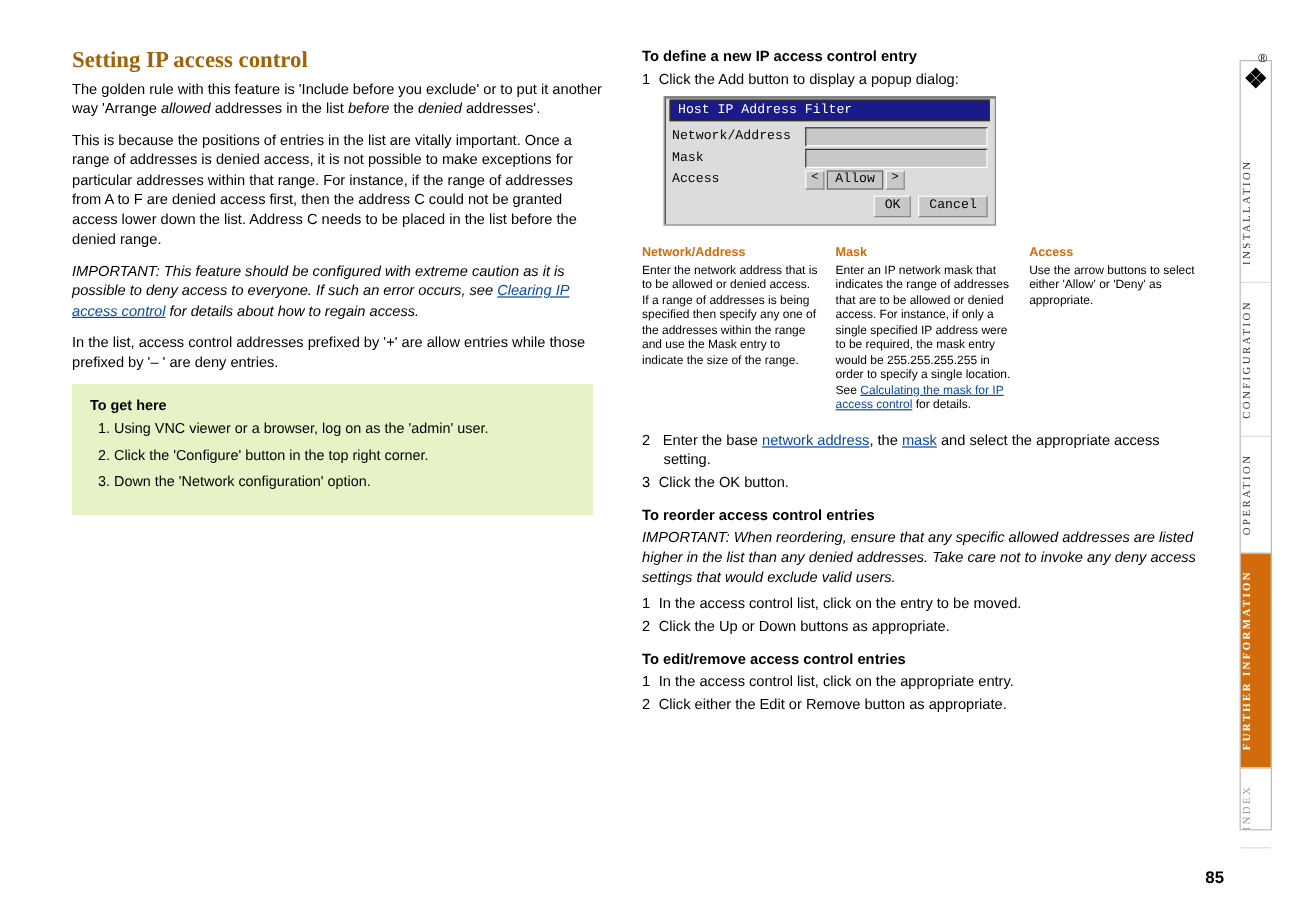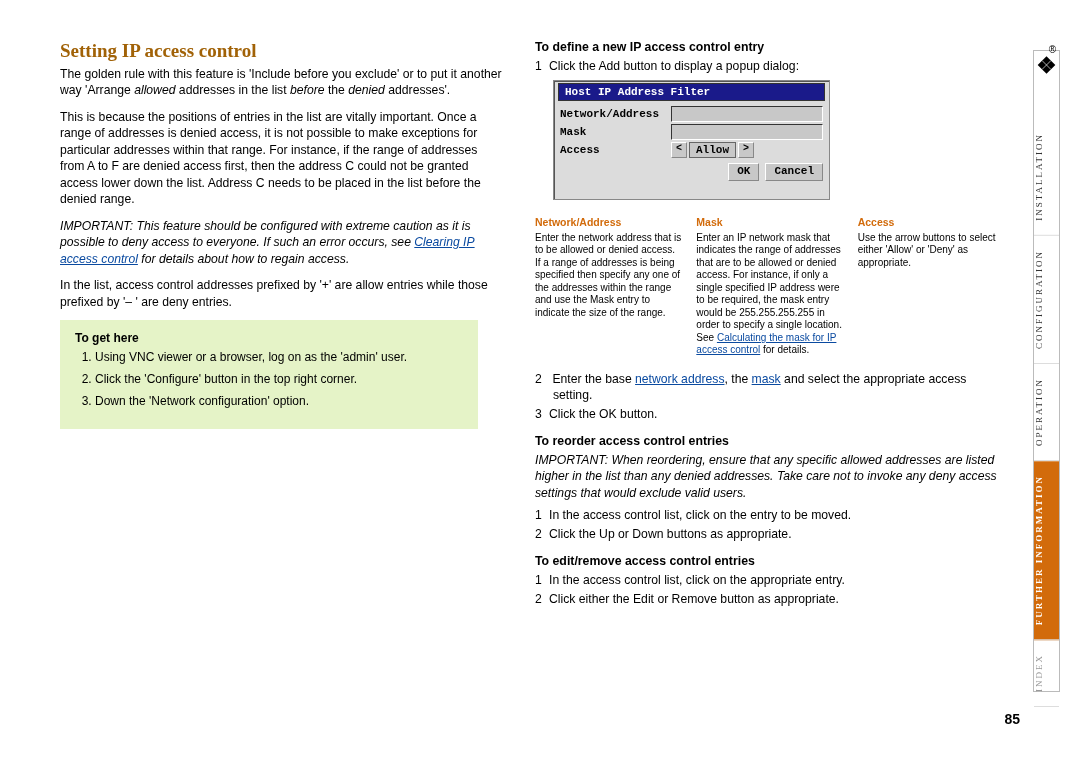--- a/index.html
+++ b/index.html
@@ -90,41 +90,41 @@
     background:#d0d0d0; border-left:1px solid #888;
   }
   .ip-scroll .arrow {
     height:14px; background:#c8c8c8; border:1px solid #888;
     border-top-color:#fff; border-left-color:#fff;
     font-size:9px; text-align:center; line-height:12px;
   }
   .togethere {
     background: #e5f3c7;
     border: 1px solid #e5f3c7;
-    padding: 10px 12px 12px 14px;
+    padding: 10px 28px 12px 14px;
     width: 390px;
   }
   .togethere .hd { font-weight: bold; margin-bottom:4px; }
   .togethere ol { margin: 0; padding-left: 20px; }
   .togethere li { margin-bottom: 6px; line-height:1.35; }
 
   .sub-hd { font-weight: bold; margin: 0 0 4px 0; font-size:12.3px; }
   .num-line { padding-left:18px; text-indent:-18px; margin-bottom:2px; line-height:1.35; font-size:12.2px;}
   .num-line .n { display:inline-block; width:14px; text-indent:0;}
 
   .host-box {
     border: 1.5px solid #888;
     background: #dcdcdc;
     width: 275px;
     margin: 6px 0 16px 18px;
     font-family: "Courier New", monospace;
     font-size: 11px;
-    font-weight: bold;
+    font-weight: normal;
     box-shadow: 1px 1px 0 #555 inset;
-    padding-bottom:16px;
+    padding-bottom:4px;
   }
   .host-title {
     background:#1a1a8a; color:#fff; padding:2px 6px; margin:2px 4px 4px 4px;
     border:1px solid #333;
   }
   .host-row { display:flex; align-items:center; padding: 1px 6px; gap:6px;}
   .host-label { width:105px; }
   .host-input {
     background:#c8c8c8; border:1px solid #666; border-top-color:#333; border-left-color:#333;
     border-bottom-color:#fff; border-right-color:#fff;
@@ -172,21 +172,21 @@
     letter-spacing:2px;
     padding: 14px 0;
     color:#333;
     border-top:1px solid #ddd;
   }
   .side-item.active { background:#d26b0b; color:#fff; font-weight:bold;}
   .side-item.idx { color:#999; }
   .reg { position:absolute; right:24px; top:44px; font-size:10px;}
 
   .page-num {
-    position:absolute; right:60px; bottom:36px; font-weight:bold; font-size:14px;
+    position:absolute; right:60px; bottom:24px; font-weight:bold; font-size:14px;
   }
 </style>
 </head>
 <body>
 
 <div class="page">
   <div class="left-col">
     <h1>Setting IP access control</h1>
     <p>
       <span>The golden rule with this feature is 'Include before you exclude' or to put it another way 'Arrange </span><span class="ital">allowed</span><span> addresses in the list </span><span class="ital">before</span><span> the </span><span class="ital">denied</span><span> addresses'.</span>

